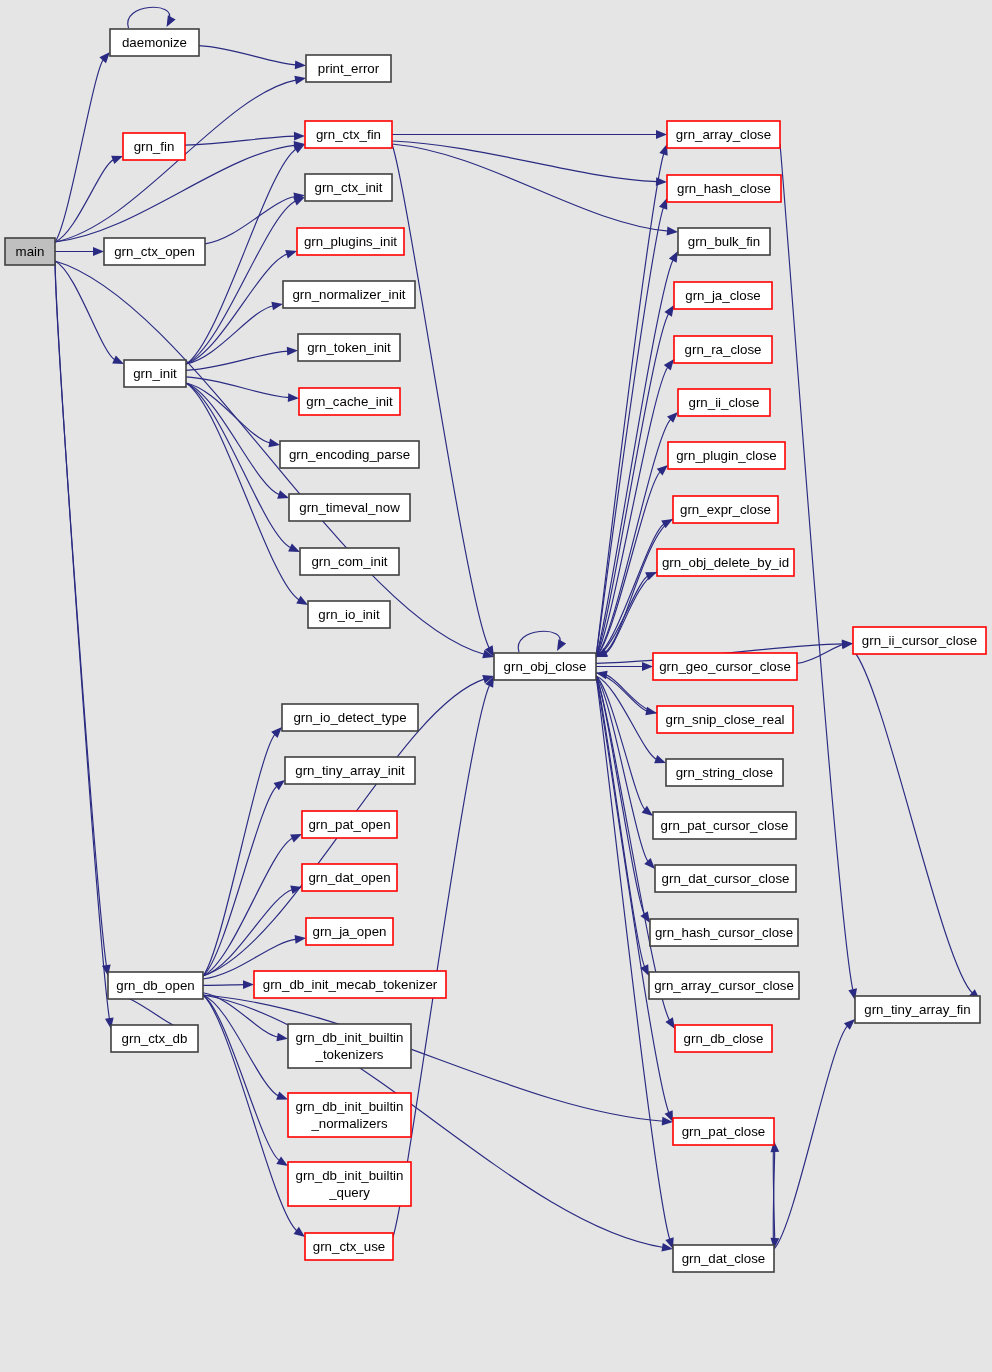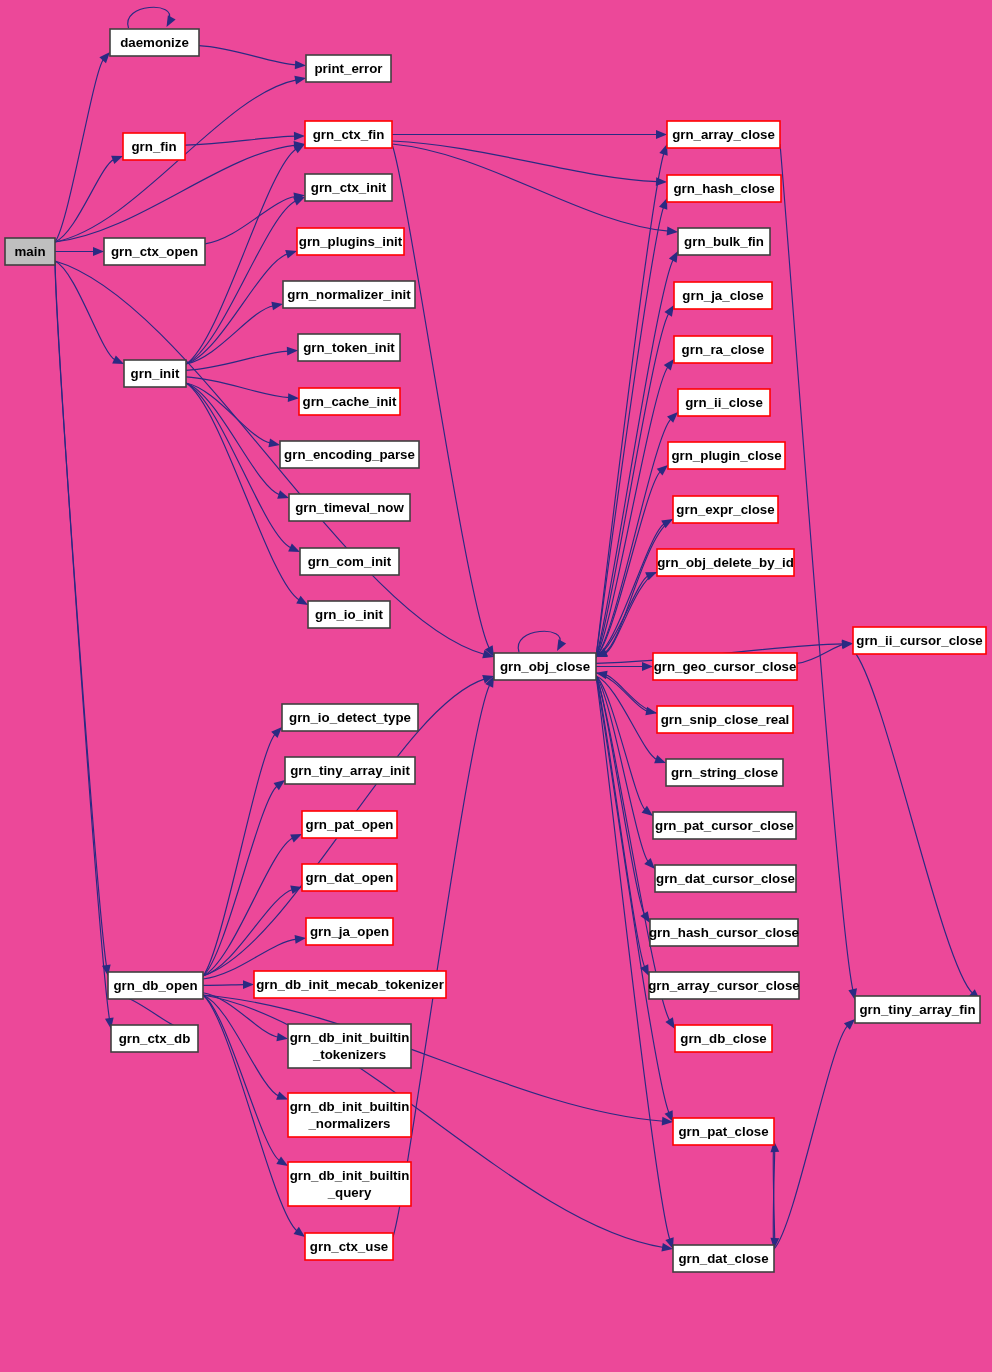--- a/index.html
+++ b/index.html
@@ -1,17 +1,17 @@
 <!DOCTYPE html>
 <html><head>
 <meta charset="utf-8">
 <style>
   html,body{margin:0;padding:0;background:#ffffff;}
   body{font-family:"Liberation Sans",sans-serif;}
-  #graph-root{position:relative;width:992px;height:1372px;background:#ec4899;overflow:hidden;font-weight:bold;}
+  #graph-root{position:relative;width:992px;height:1372px;background:#e5e5e5;overflow:hidden;}
   svg{position:absolute;left:0;top:0;width:992px;height:1372px;}
   .edge{fill:none;stroke:#2a2a82;stroke-width:1.15px;}
   .arrow{fill:#2a2a82;stroke:none;}
   .nodebox{fill:#ffffff;stroke:#404040;stroke-width:1.6px;}
   .nodebox.red{stroke:#ff0000;}
   .nodebox.filled{fill:#bfbfbf;}
   .nodelabel{font-family:"Liberation Sans",sans-serif;font-size:13.3px;fill:#000;
     text-anchor:middle;dominant-baseline:middle;}
 </style>
 </head>

